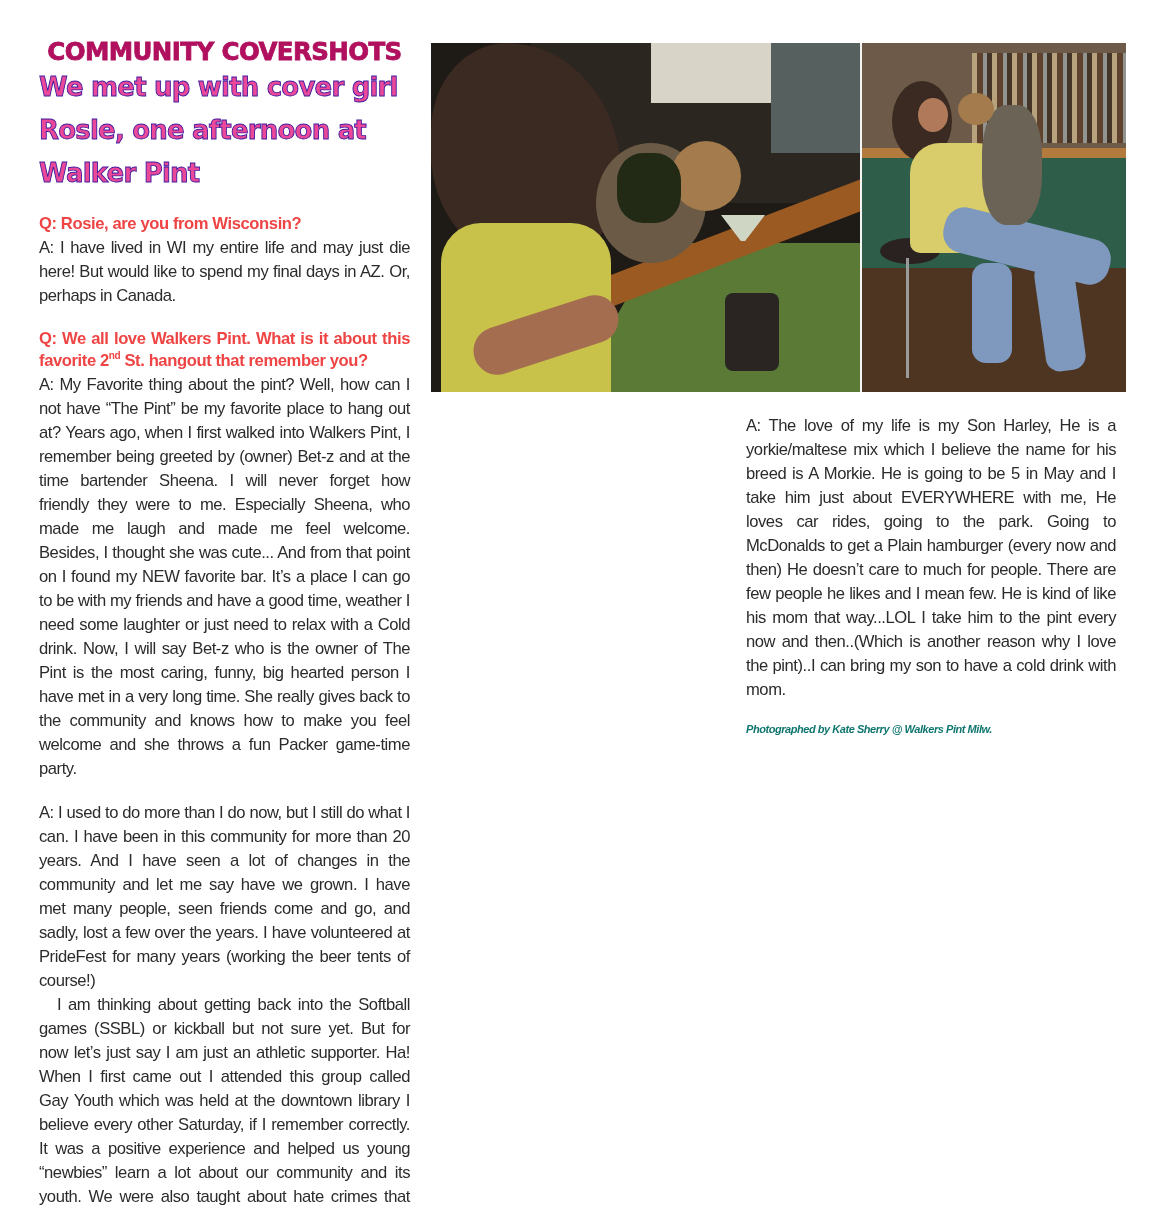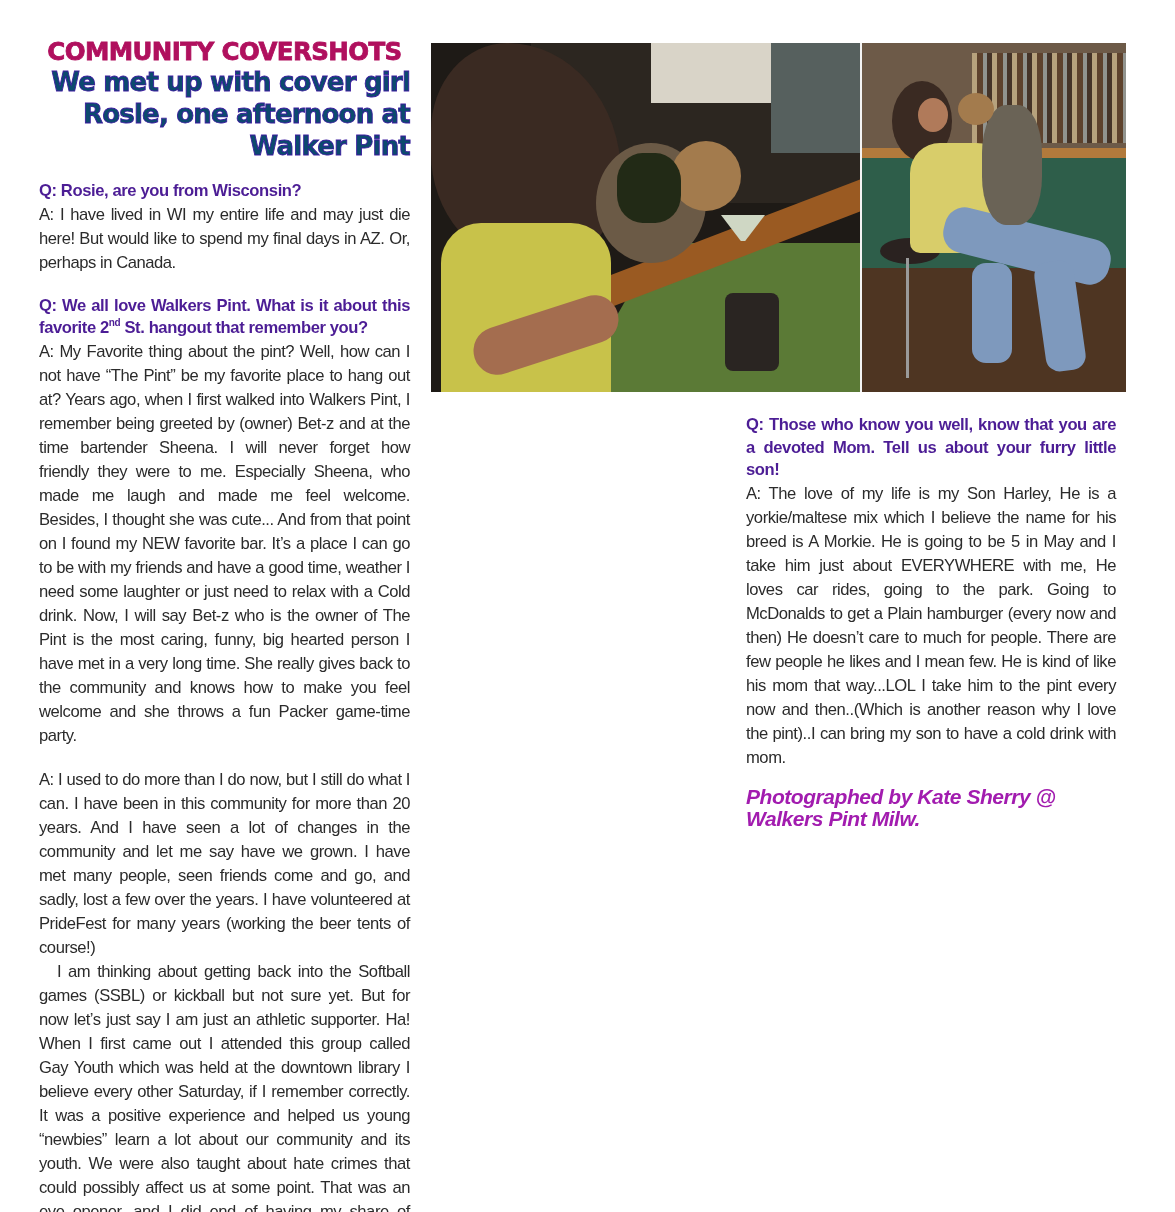--- a/index.html
+++ b/index.html
@@ -3,33 +3,33 @@
 <meta charset="utf-8">
 <style>
   html, body { margin: 0; padding: 0; background: #ffffff; }
   body { width: 1175px; height: 1212px; position: relative; overflow: hidden;
          font-family: "Liberation Sans", sans-serif; color: #2a2a2a; }
   .left-col { position: absolute; left: 39px; top: 38px; width: 371px; }
   .right-col { position: absolute; left: 746px; top: 414px; width: 370px; }
   .section-kicker { font-family: "DejaVu Sans", sans-serif; font-weight: 900; color: #b0105e;
                     font-size: 25px; text-align: center; letter-spacing: -0.6px; line-height: 28px;
                     transform: scaleX(0.98); -webkit-text-stroke: 0.8px #b0105e; }
-  .headline { font-family: "DejaVu Sans", sans-serif; font-weight: 900; color: #0c4a6e;
-              font-size: 26px; text-align: right; line-height: 32px; margin-top: 0px; letter-spacing: -0.8px;
+  .headline { font-family: "DejaVu Sans", sans-serif; font-weight: 900; color: #ec4899;
+              font-size: 26px; text-align: left; line-height: 43px; margin-top: 0px; letter-spacing: -0.8px;
               -webkit-text-stroke: 0.9px #3a1a9e; }
   .qa { margin-top: 20px; }
   .qa.first { margin-top: 18px; }
-  .q { font-weight: bold; font-size: 16.6px; line-height: 22.7px; color: #4c1d95; letter-spacing: -0.4px;
+  .q { font-weight: bold; font-size: 16.6px; line-height: 22.7px; color: #ef4444; letter-spacing: -0.4px;
        text-align: justify; transform-origin: left; }
   .a { font-size: 16.6px; line-height: 24px; color: #2b2b2b; letter-spacing: -0.45px; text-align: justify; }
   .a p { margin: 0; }
   .a p.indent { text-indent: 18px; }
   sup { font-size: 10px; line-height: 0; }
-  .credit { font-style: italic; font-weight: bold; font-size: 21px; line-height: 22px; margin-top: 16px;
-            color: #a21caf; letter-spacing: -0.45px; }
+  .credit { font-style: italic; font-weight: bold; font-size: 11px; line-height: 22px; margin-top: 16px;
+            color: #0f766e; letter-spacing: -0.45px; }
   .photos { position: absolute; left: 431px; top: 43px; width: 695px; height: 349px; display: flex; }
   .photo { position: relative; overflow: hidden; height: 100%; }
   .photo-1 { width: 429px; background: #1e1a16; }
   .photo-divider { width: 2px; background: #f4f4f4; }
   .photo-2 { width: 264px; background: #3b2a20; }
   .shape { position: absolute; }
 </style>
 </head>
 <body>
 
@@ -105,19 +105,18 @@
     <div class="shape" style="left:178px;top:218px;width:40px;height:110px;background:#7e99bd;border-radius:14px;transform:rotate(-8deg);"></div>
     <div class="shape" style="left:110px;top:220px;width:40px;height:100px;background:#7e99bd;border-radius:14px;"></div>
 
     <div class="shape" style="left:120px;top:62px;width:60px;height:120px;background:#6a6356;border-radius:40%;"></div>
     <div class="shape" style="left:96px;top:50px;width:36px;height:32px;background:#a37b4d;border-radius:50%;"></div>
   </div>
 </div>
 
 <div class="right-col">
   <div class="qa" style="margin-top:0">
-    <div class="q">Q: Those who know you well, know that you are a devoted Mom. Tell us about your furry little son!</div>
     <div class="a">
       <p>A: The love of my life is my Son Harley, He is a yorkie/maltese mix which I believe the name for his breed is A Morkie.  He is going to be 5 in May and I take him just about EVERYWHERE with me, He loves car rides, going to the park. Going to McDonalds to get a Plain hamburger (every now and then) He doesn’t care to much for people. There are few people he likes and I mean few. He is kind of like his mom that way...LOL I take him to the pint every now and then..(Which is another reason why I love the pint)..I can bring my son to have a cold drink with mom.</p>
     </div>
   </div>
   <div class="credit">Photographed by Kate Sherry @ Walkers Pint Milw.</div>
 </div>
 
 </body></html>

